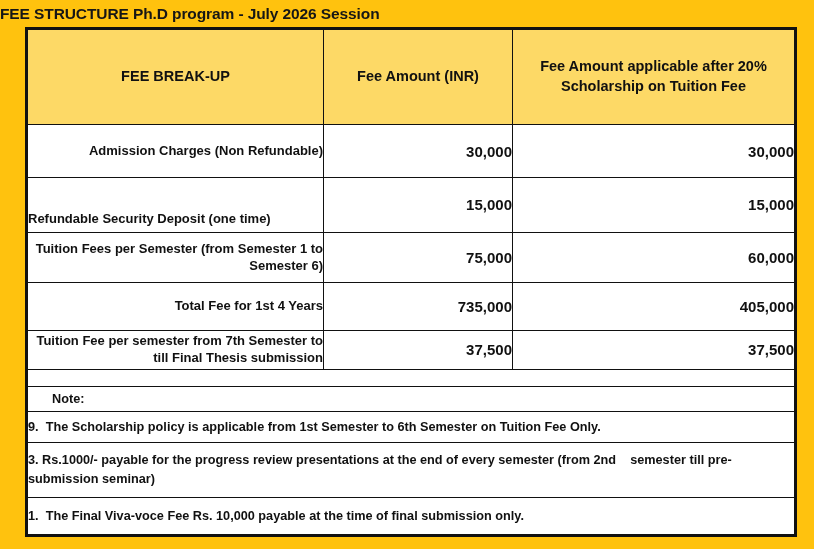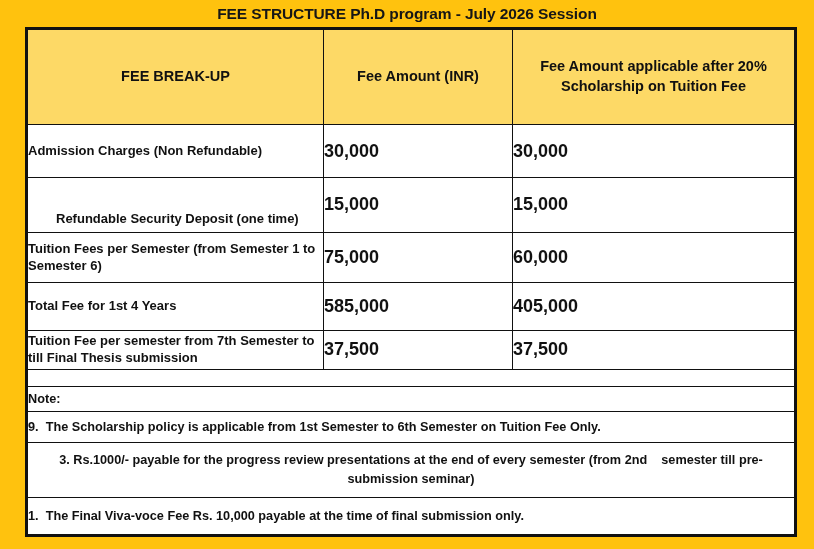--- a/index.html
+++ b/index.html
@@ -22,21 +22,20 @@
     box-sizing: border-box;
   }
   #title-bar {
     position: absolute;
     left: 0;
     top: 0;
     width: 814px;
     height: 27px;
     display: flex;
     align-items: center;
-    justify-content: center;
     background: #FFC20E;
   }
   #title-text {
     font-size: 15.5px;
     font-weight: bold;
     color: #161616;
     letter-spacing: -0.1px;
     white-space: nowrap;
   }
   #table-wrap {
@@ -77,28 +76,28 @@
   .hdr.two-line { padding: 4px 4px; }
 
   .label-cell {
     font-weight: bold;
     font-size: 13px;
     color: #111111;
     padding: 4px 6px 4px 7px;
     line-height: 1.28;
     text-align: left;
   }
-  .label-cell.v-bottom { vertical-align: bottom; padding-bottom: 4px; padding-left: 28px; }
-  .label-cell.v-middle { vertical-align: middle; }
+  .label-cell.v-bottom { vertical-align: bottom; padding-bottom: 4px; }
+  .label-cell.v-middle { vertical-align: middle; text-align: right; }
 
   .amt-cell {
     font-weight: bold;
-    font-size: 18px;
+    font-size: 15px;
     color: #111111;
-    text-align: left;
+    text-align: right;
     padding: 4px 7px 4px 4px;
     vertical-align: middle;
     white-space: nowrap;
   }
 
   .spacer-cell {
     height: 15px;
     padding: 0;
     background: #FFFFFF;
   }
@@ -151,45 +150,45 @@
         </tr>
 
         <tr>
           <td class="label-cell v-middle" style="height:45px;">Tuition Fees per Semester (from Semester 1 to Semester 6)</td>
           <td class="amt-cell">75,000</td>
           <td class="amt-cell">60,000</td>
         </tr>
 
         <tr>
           <td class="label-cell v-middle" style="height:42px;">Total Fee for 1st 4 Years</td>
-          <td class="amt-cell">585,000</td>
+          <td class="amt-cell">735,000</td>
           <td class="amt-cell">405,000</td>
         </tr>
 
         <tr>
           <td class="label-cell v-middle" style="height:31px;">Tuition Fee per semester from 7th Semester to till Final Thesis submission</td>
           <td class="amt-cell">37,500</td>
           <td class="amt-cell">37,500</td>
         </tr>
 
         <tr>
           <td class="spacer-cell" colspan="3"></td>
         </tr>
 
         <tr>
-          <td class="note-cell" colspan="3" style="height:22px;">Note:</td>
+          <td class="note-cell" colspan="3" style="height:22px;padding-left:24px;">Note:</td>
         </tr>
 
         <tr>
           <td class="note-cell" colspan="3" style="height:28px;">9.  The Scholarship policy is applicable from 1st Semester to 6th Semester on Tuition Fee Only.</td>
         </tr>
 
 
         <tr>
-          <td class="note-cell tall" colspan="3" style="height:48px;text-align:center;">3. Rs.1000/- payable for the progress review presentations at the end of every semester (from 2nd    semester till pre-submission seminar)</td>
+          <td class="note-cell tall" colspan="3" style="height:48px;">3. Rs.1000/- payable for the progress review presentations at the end of every semester (from 2nd    semester till pre-submission seminar)</td>
         </tr>
 
 
         <tr>
           <td class="note-cell" colspan="3" style="height:33px;">1.  The Final Viva-voce Fee Rs. 10,000 payable at the time of final submission only.</td>
         </tr>
       </tbody>
     </table>
   </div>
 

